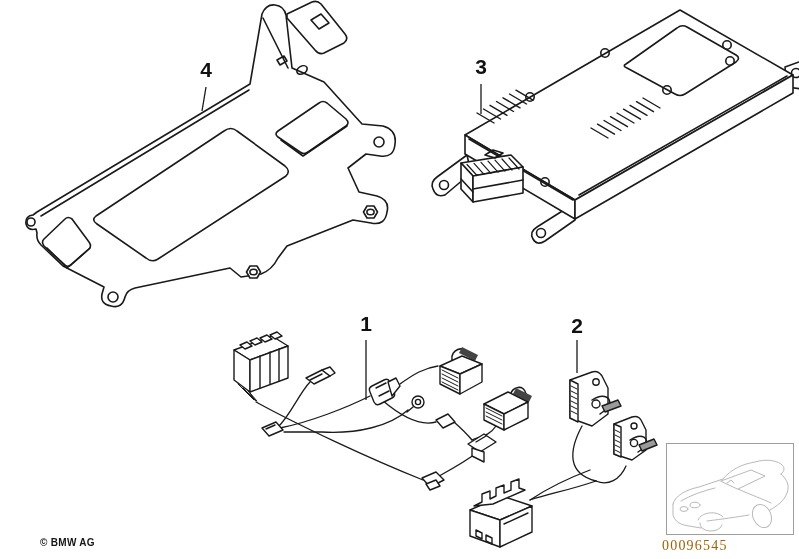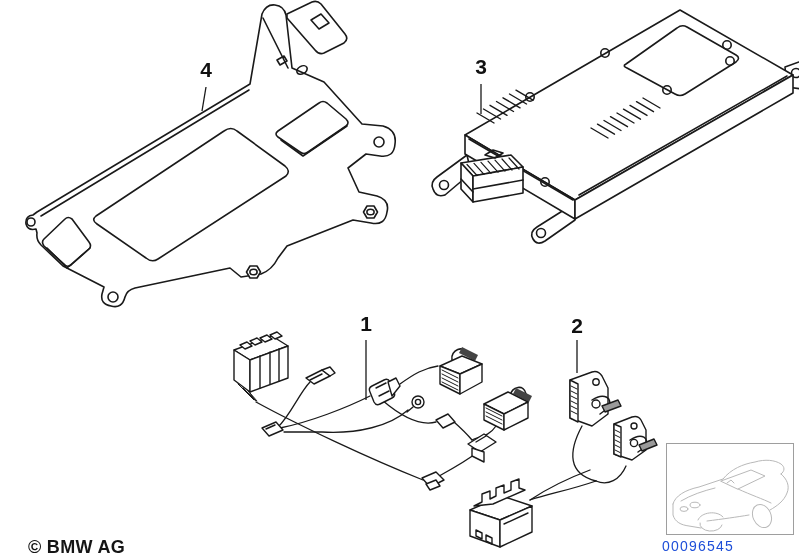--- a/index.html
+++ b/index.html
@@ -11,26 +11,27 @@
   .part-svg path,.part-svg polygon,.part-svg polyline,.part-svg line,
   .part-svg rect,.part-svg circle,.part-svg ellipse{
     vector-effect:non-scaling-stroke;
   }
   .callout{
     position:absolute;font-weight:bold;font-size:21px;color:#111;
     width:22px;text-align:center;line-height:24px;cursor:pointer;
     user-select:none;
   }
   .copyright{
-    position:absolute;left:28px;top:537px;font-size:18px;font-weight:600;
+    position:absolute;left:40px;top:537px;font-size:10px;font-weight:600;
     color:#151515;letter-spacing:.3px;
   }
   .diagram-number{
-    position:absolute;left:662px;top:538px;font-size:14px;color:#1d4ed8;
+    position:absolute;left:662px;top:538px;font-size:14px;color:#a16207;
     letter-spacing:1.2px;
+    font-family:Liberation Serif, serif;
   }
   .car-box{
     position:absolute;left:666px;top:443px;width:128px;height:92px;
     border:1px solid #9e9e9e;background:#fff;box-sizing:border-box;
   }
   .car-box svg{left:0;top:0;}
 </style>
 </head>
 <body>
 

